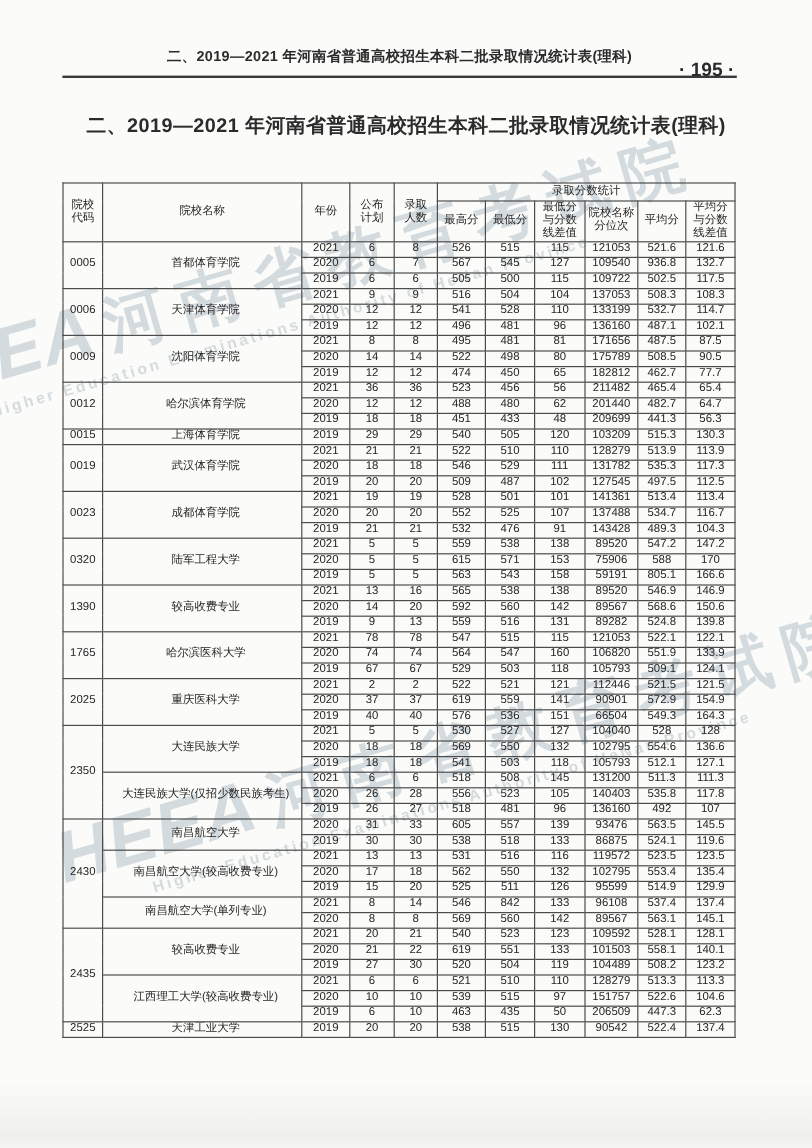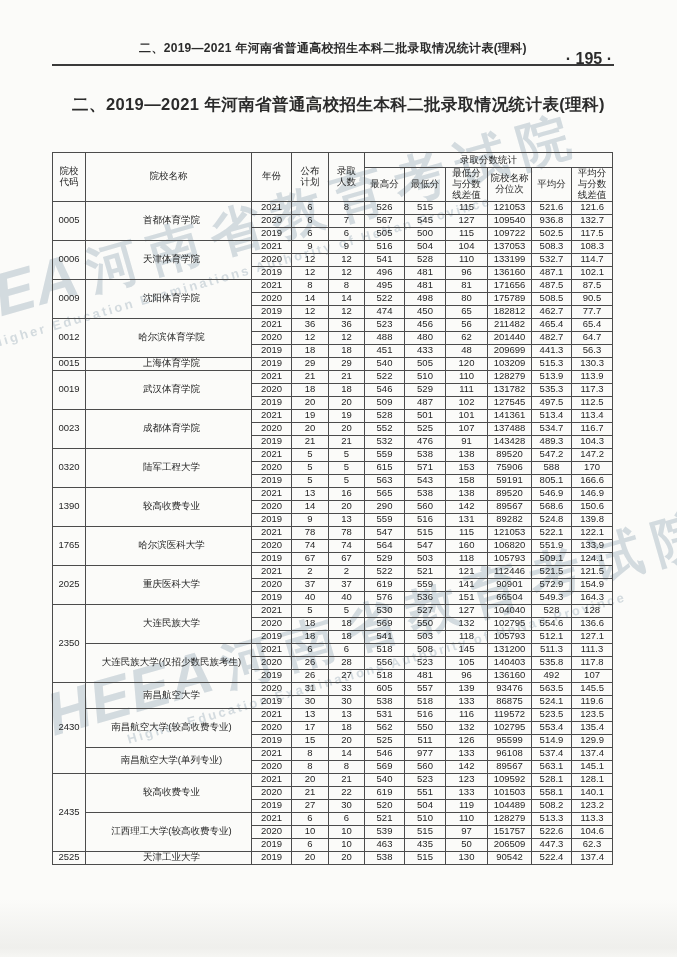--- a/index.html
+++ b/index.html
@@ -382,21 +382,21 @@
         <td>538</td>
         <td>138</td>
         <td>89520</td>
         <td>546.9</td>
         <td>146.9</td>
       </tr>
       <tr>
         <td>2020</td>
         <td>14</td>
         <td>20</td>
-        <td>290</td>
+        <td>592</td>
         <td>560</td>
         <td>142</td>
         <td>89567</td>
         <td>568.6</td>
         <td>150.6</td>
       </tr>
       <tr>
         <td>2019</td>
         <td>9</td>
         <td>13</td>
@@ -603,21 +603,21 @@
         <td>95599</td>
         <td>514.9</td>
         <td>129.9</td>
       </tr>
       <tr>
         <td rowspan="2" class="name-cell">南昌航空大学(单列专业)</td>
         <td>2021</td>
         <td>8</td>
         <td>14</td>
         <td>546</td>
-        <td>977</td>
+        <td>842</td>
         <td>133</td>
         <td>96108</td>
         <td>537.4</td>
         <td>137.4</td>
       </tr>
       <tr>
         <td>2020</td>
         <td>8</td>
         <td>8</td>
         <td>569</td>

